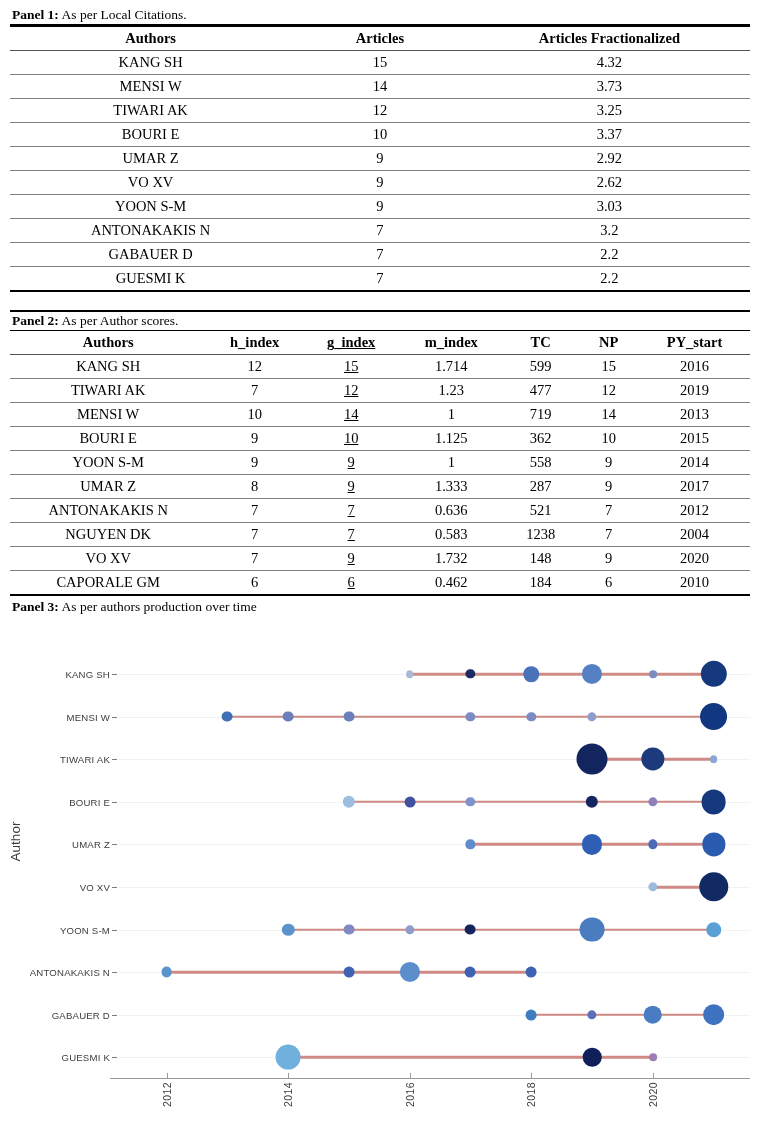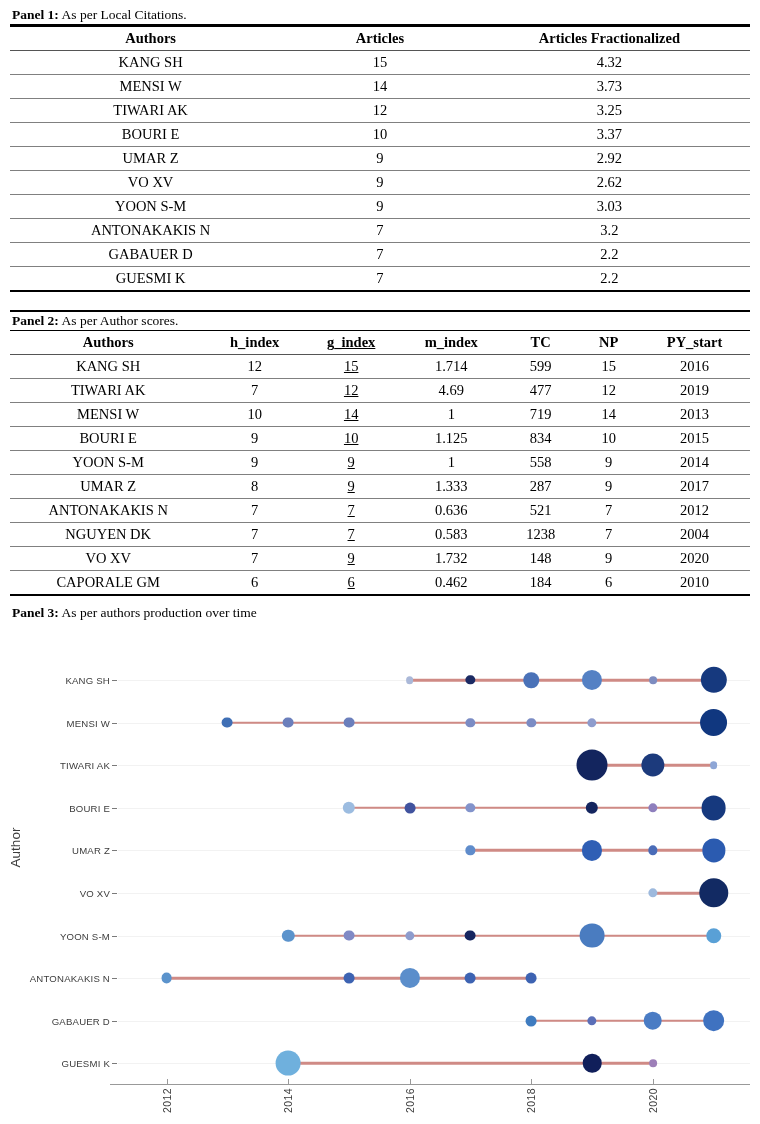--- a/index.html
+++ b/index.html
@@ -280,40 +280,40 @@
             <td class="c-g">15</td>
             <td class="c-m">1.714</td>
             <td class="c-tc">599</td>
             <td class="c-np">15</td>
             <td class="c-py">2016</td>
           </tr>
           <tr>
             <td class="c-author">TIWARI AK</td>
             <td class="c-h">7</td>
             <td class="c-g">12</td>
-            <td class="c-m">4.69</td>
+            <td class="c-m">1.23</td>
             <td class="c-tc">477</td>
             <td class="c-np">12</td>
             <td class="c-py">2019</td>
           </tr>
           <tr>
             <td class="c-author">MENSI W</td>
             <td class="c-h">10</td>
             <td class="c-g">14</td>
             <td class="c-m">1</td>
             <td class="c-tc">719</td>
             <td class="c-np">14</td>
             <td class="c-py">2013</td>
           </tr>
           <tr>
             <td class="c-author">BOURI E</td>
             <td class="c-h">9</td>
             <td class="c-g">10</td>
             <td class="c-m">1.125</td>
-            <td class="c-tc">834</td>
+            <td class="c-tc">362</td>
             <td class="c-np">10</td>
             <td class="c-py">2015</td>
           </tr>
           <tr>
             <td class="c-author">YOON S-M</td>
             <td class="c-h">9</td>
             <td class="c-g">9</td>
             <td class="c-m">1</td>
             <td class="c-tc">558</td>
             <td class="c-np">9</td>
@@ -362,21 +362,21 @@
             <td class="c-m">0.462</td>
             <td class="c-tc">184</td>
             <td class="c-np">6</td>
             <td class="c-py">2010</td>
           </tr>
         </tbody>
     </table>
   </div>
 
   <div>
-    <div class="panel-caption" style="padding-top:8px">
+    <div class="panel-caption" style="padding-top:2px">
       <span class="lead">Panel 3:</span><span> As per authors production over time</span>
     </div>
 
     <div class="chart-area">
       <div class="chart-inner" id="chart-inner">
           <div class="grid-line" style="top: 58px;"></div>
           <div class="ylabel-row" style="top: 58px; right: 650px;">KANG SH</div>
           <div class="ytick-dash" style="top: 58px; left: 112px;"></div>
           <div class="grid-line" style="top: 100.6px;"></div>
           <div class="ylabel-row" style="top: 100.6px; right: 650px;">MENSI W</div>

